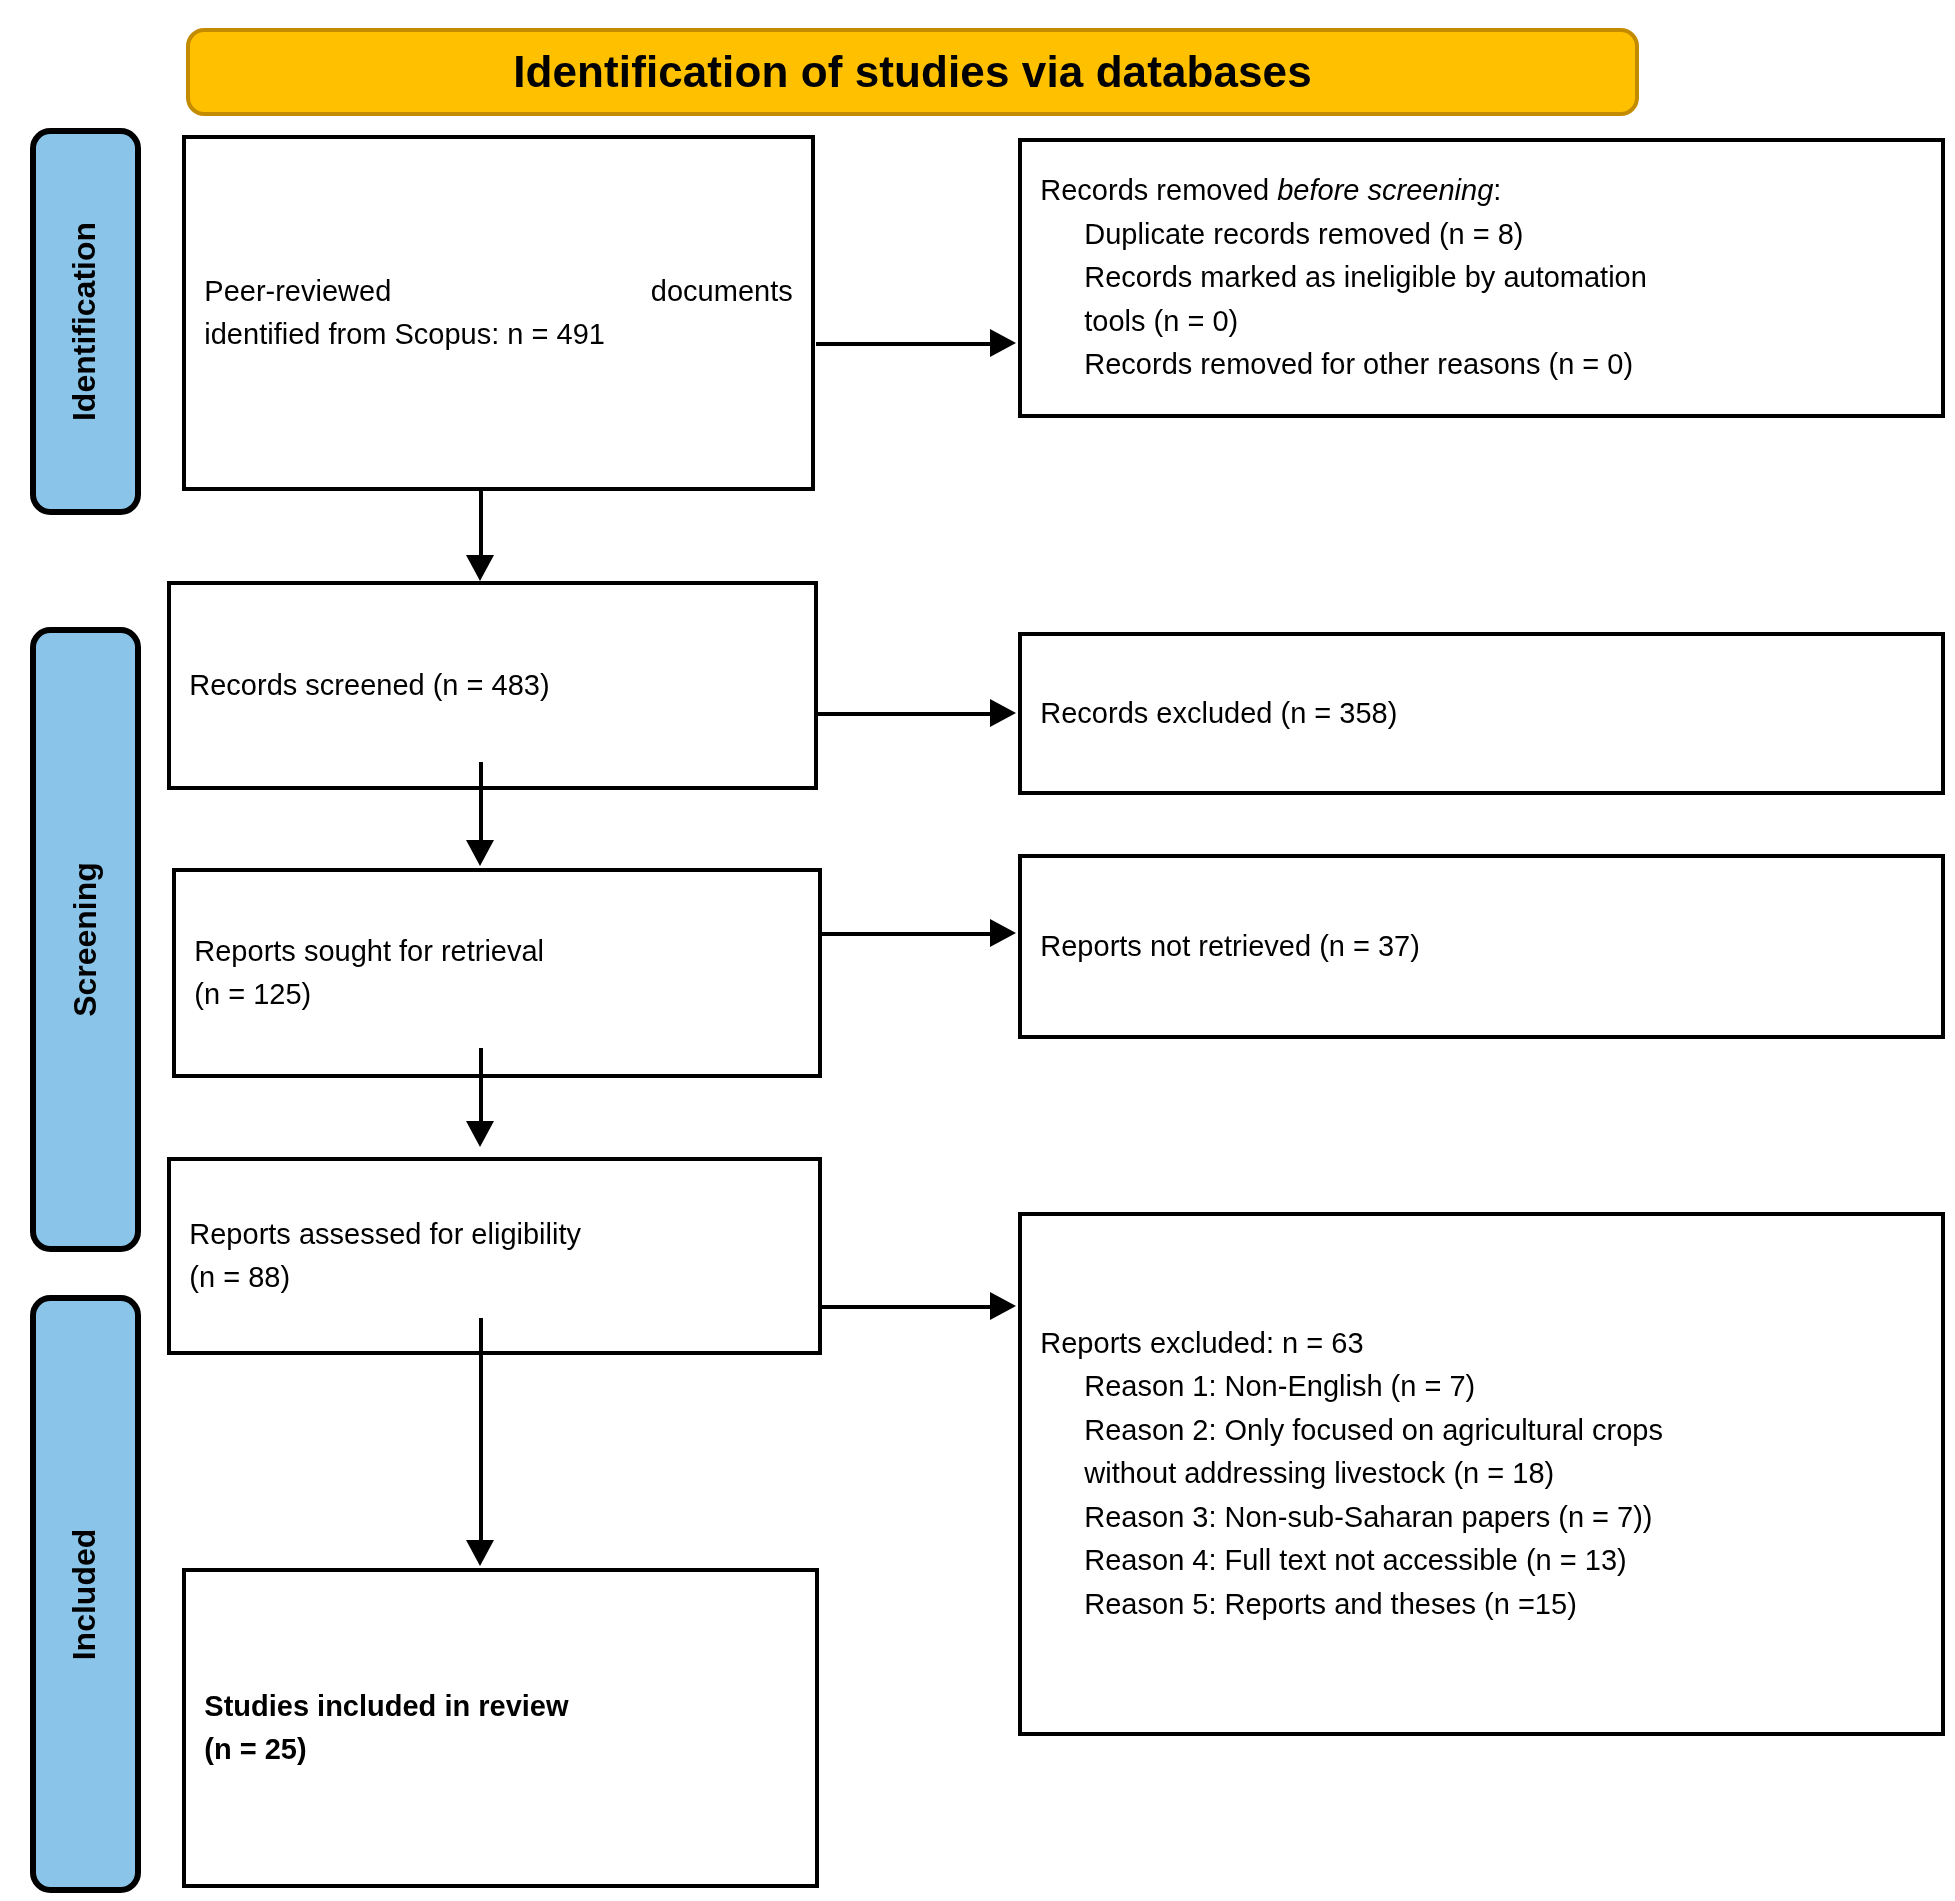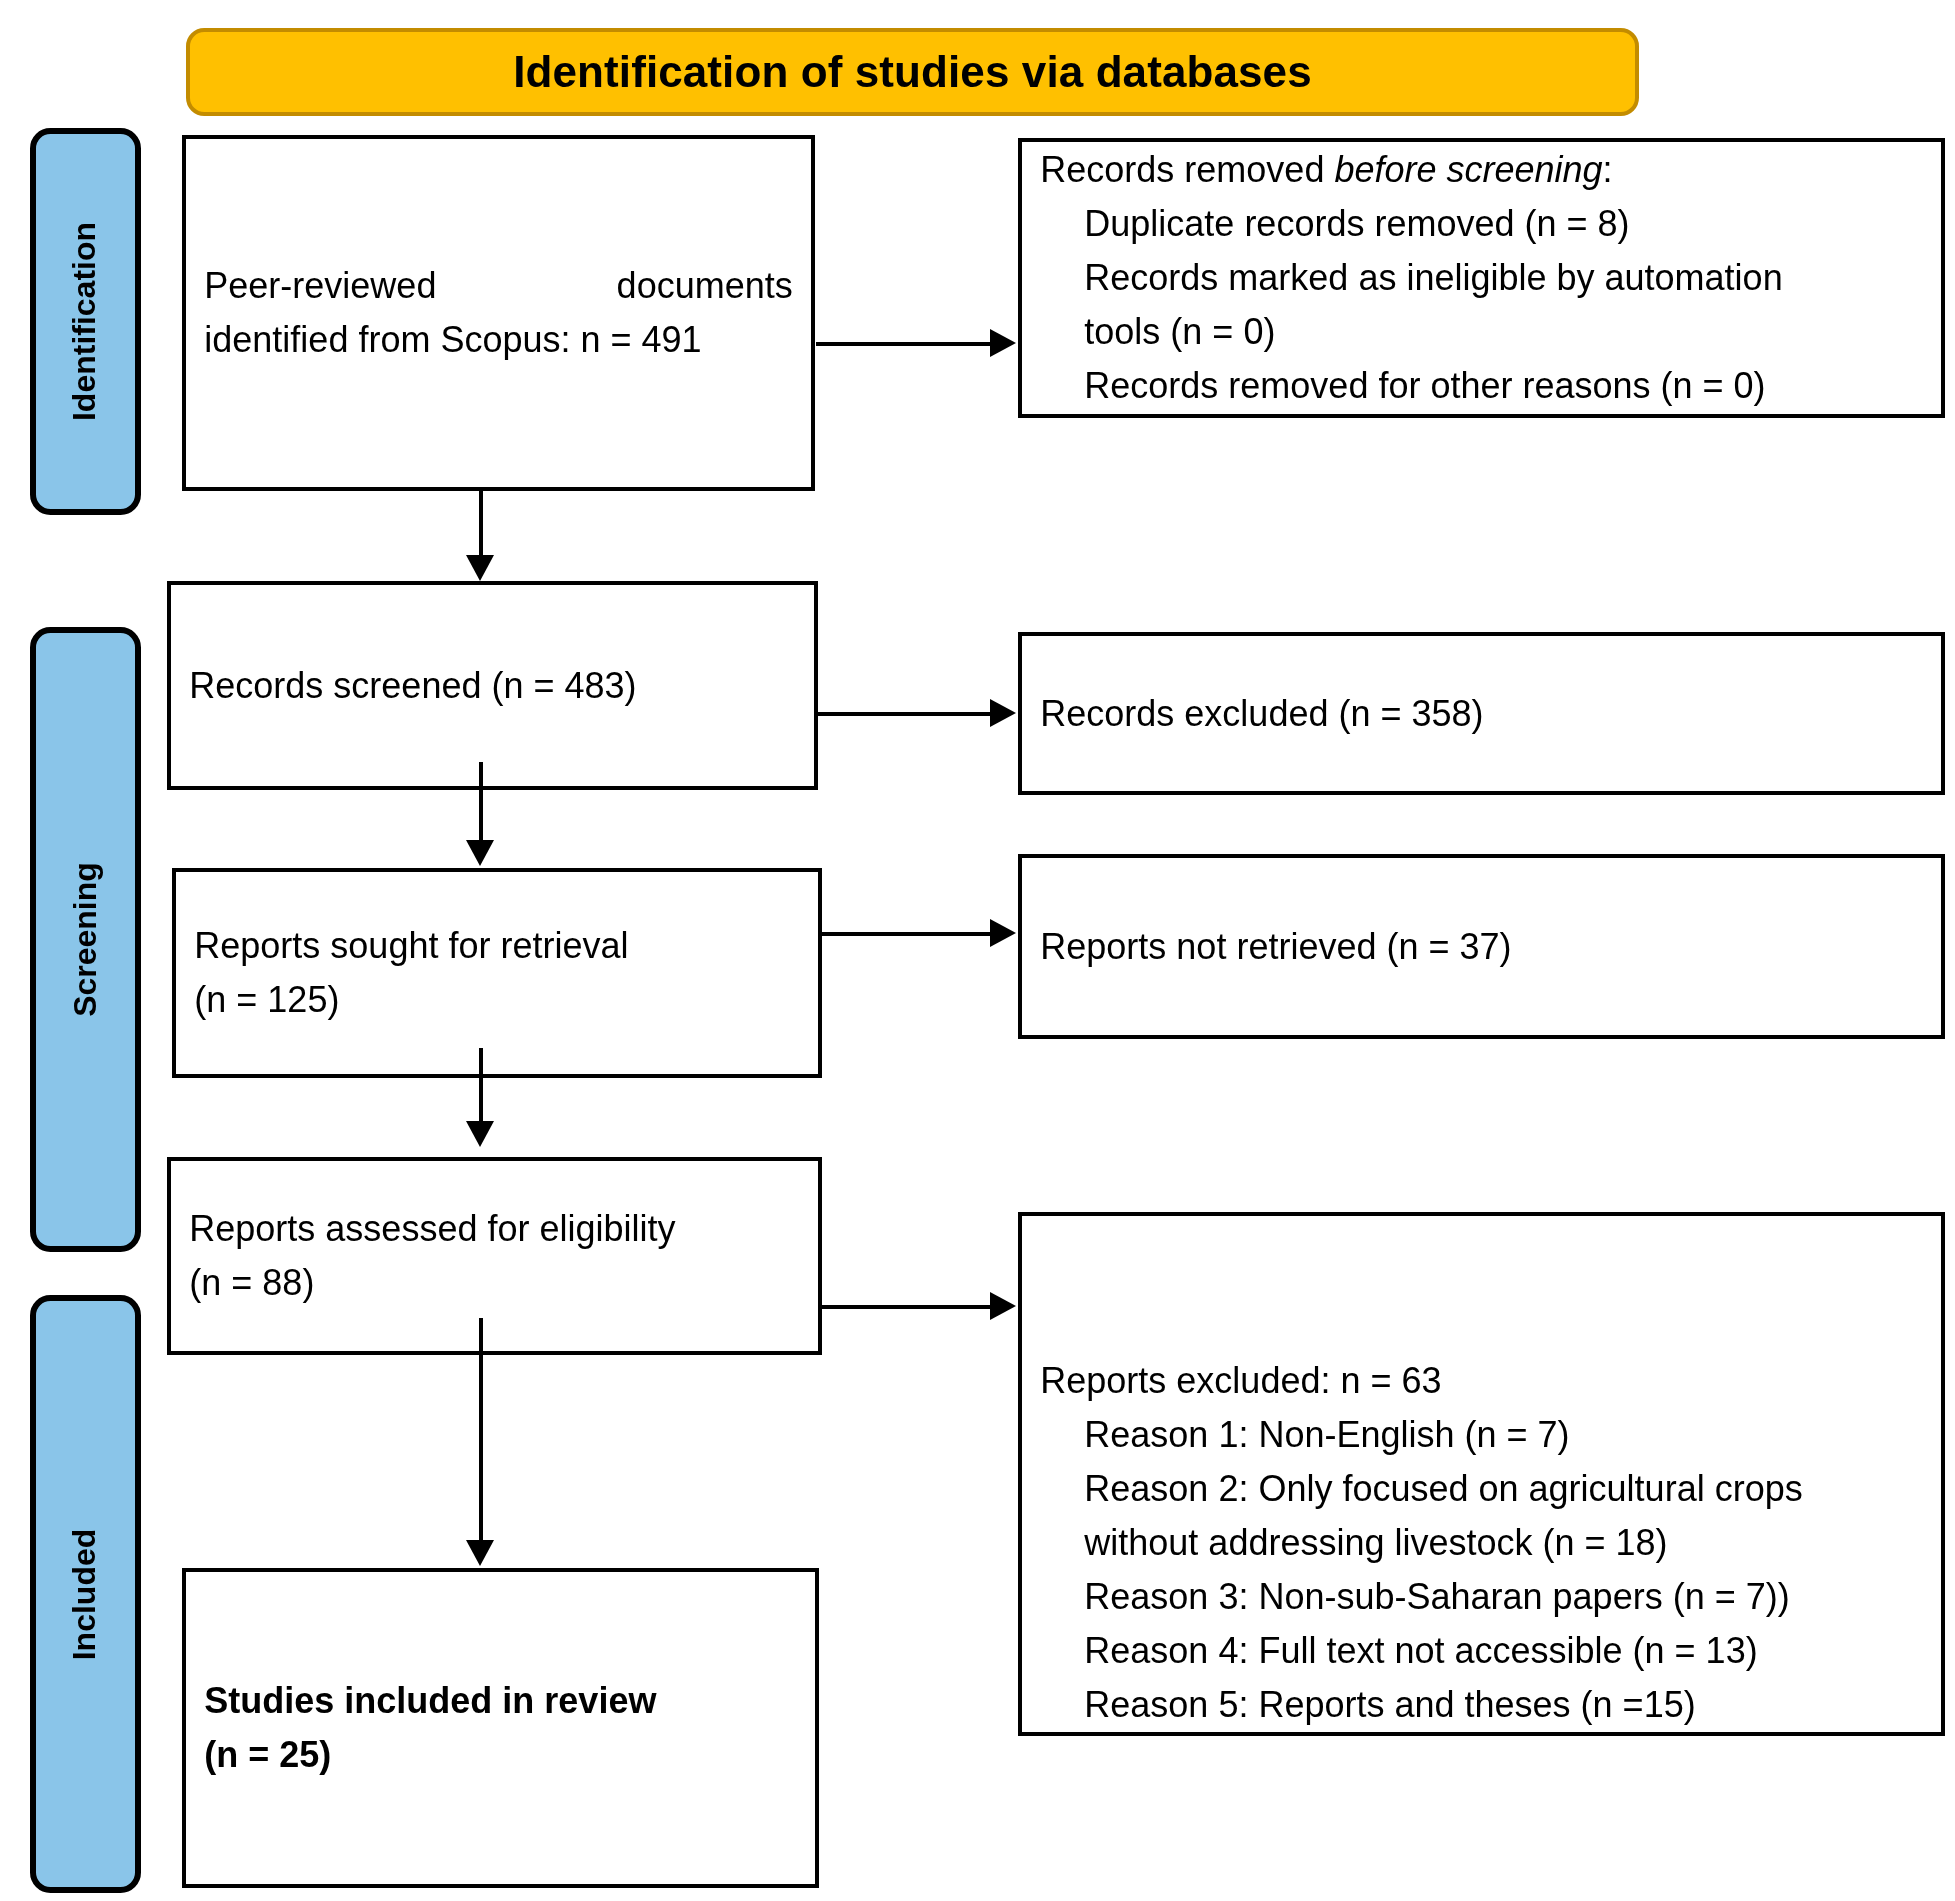--- a/index.html
+++ b/index.html
@@ -46,39 +46,39 @@
 
   
   .box {
     position: absolute;
     background: #ffffff;
     border: 4.1px solid #000000;
     padding: 0 18.3px;
     display: flex; flex-direction: column; justify-content: center;
   }
   .box p {
-    font-size: 36px; line-height: 1.50; color: #000;
+    font-size: 29px; line-height: 1.50; color: #000;
     margin: 0;
   }
   .box p.just { text-align: justify; text-align-last: justify; }
   .box p.hang { padding-left: 44px; }
   .box em { font-style: italic; }
 
   
   #box-identified   { left: 182px;  top: 135px;  width: 633px; height: 356px; }
   #box-screened     { left: 167px;  top: 581px; width: 651px; height: 209px; }
   #box-sought       { left: 172px;  top: 868px; width: 650px; height: 210px; }
   #box-assessed     { left: 167px;  top: 1149px; width: 655px; height: 198px; margin-top: 8px; }
   #box-included     { left: 182px;  top: 1568px; width: 637px; height: 320px; font-weight: bold; }
 
   
   #box-removed      { left: 1018px; top: 138px;  width: 927px; height: 280px; }
   #box-excluded-rec { left: 1018px; top: 632px; width: 927px; height: 163px; }
   #box-notretrieved { left: 1018px; top: 854px; width: 927px; height: 185px; }
-  #box-reports-exc  { left: 1018px; top: 1212px; width: 927px; height: 524px; justify-content: flex-end; }
+  #box-reports-exc  { left: 1018px; top: 1212px; width: 927px; height: 524px; }
 
   
   .conn { position: absolute; background: #000; }
   .vline { width: 3.6px; }
   .hline { height: 3.6px; }
   .arrow-down {
     position: absolute;
     width: 0; height: 0;
     border-left: 14.2px solid transparent;
     border-right: 14.2px solid transparent;

